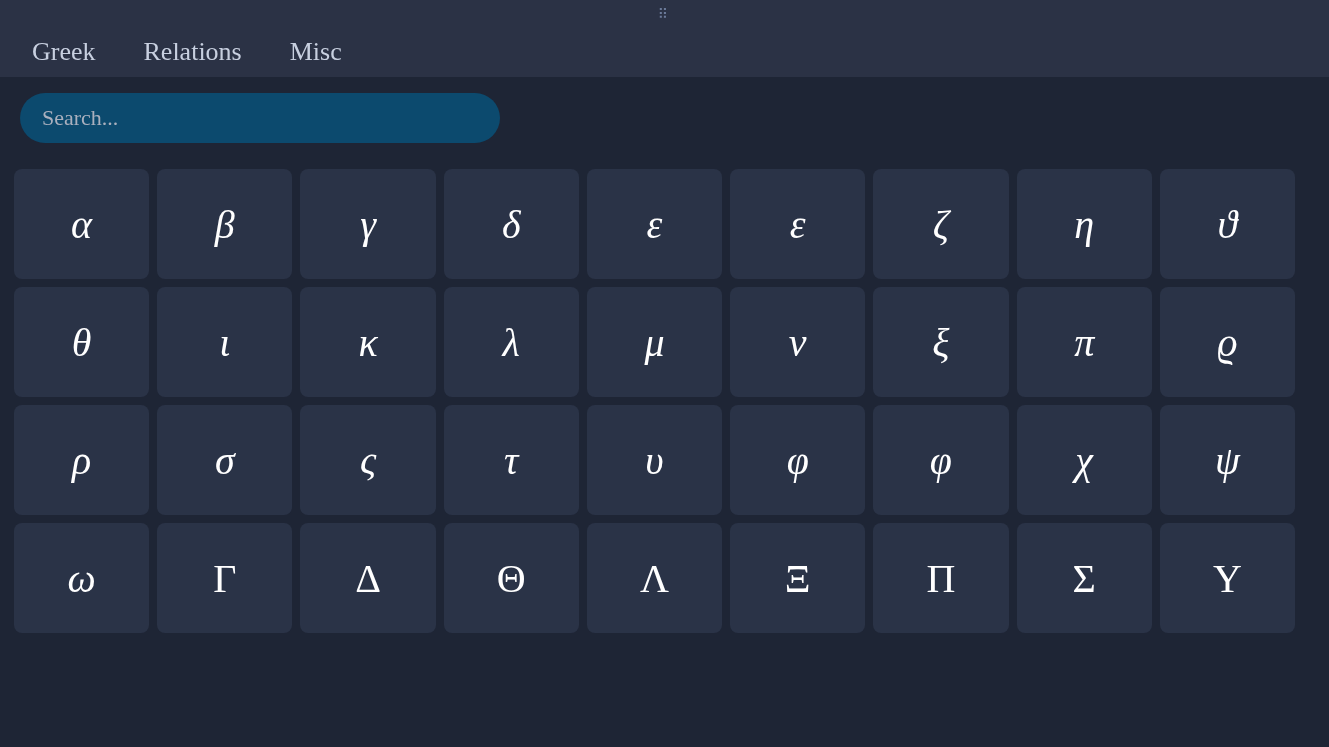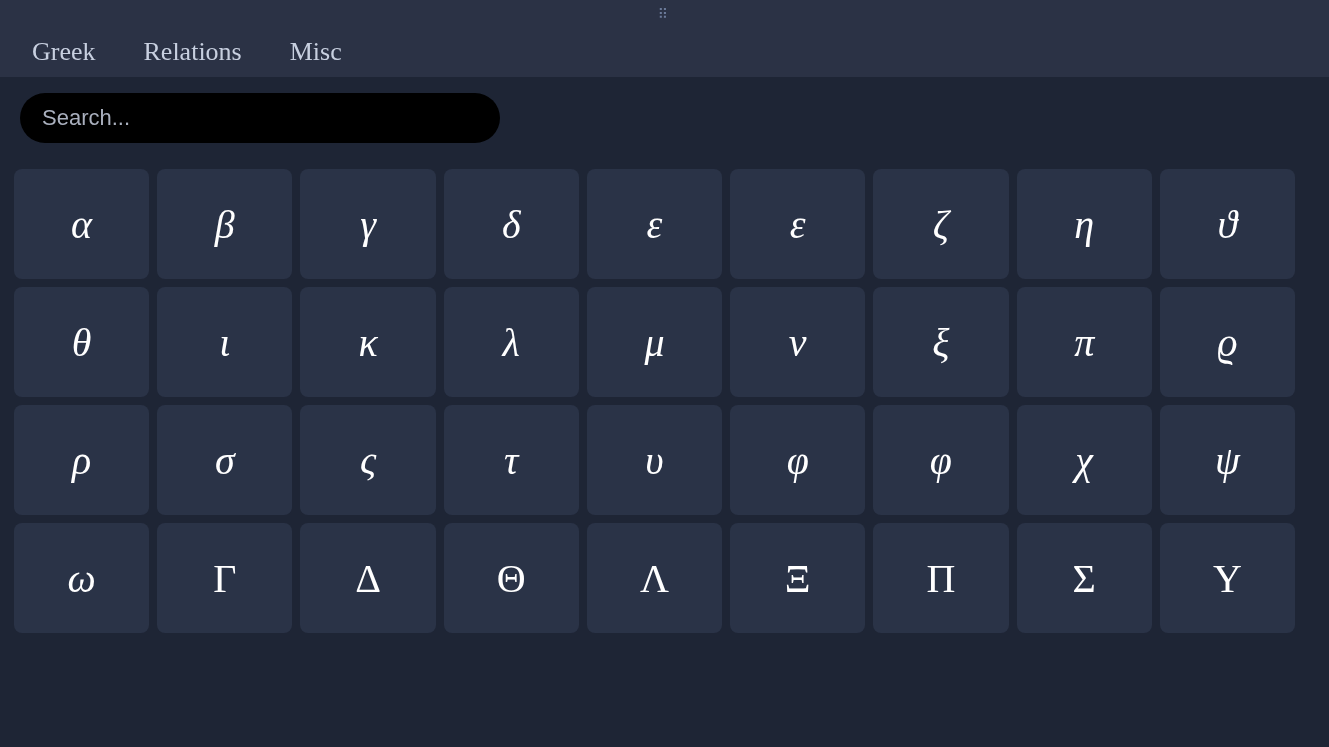--- a/index.html
+++ b/index.html
@@ -49,29 +49,29 @@
       background-color: #1e2535;
       color: #ffffff;
     }
 
     .search-bar {
       background-color: #1e2535;
       padding: 16px 20px;
     }
 
     .search-input {
-      background-color: #000000;
+      background-color: #0c4a6e;
       border: none;
       border-radius: 30px;
       padding: 12px 22px;
       font-size: 22px;
       color: #999;
       width: 480px;
       outline: none;
-      font-family: Liberation Sans, sans-serif;
+      font-family: Liberation Serif, serif;
     }
 
     .search-input::placeholder {
       color: #aab0be;
     }
 
     .symbols-area {
       background-color: #1e2535;
       padding: 10px 14px 10px 14px;
       overflow-y: auto;

